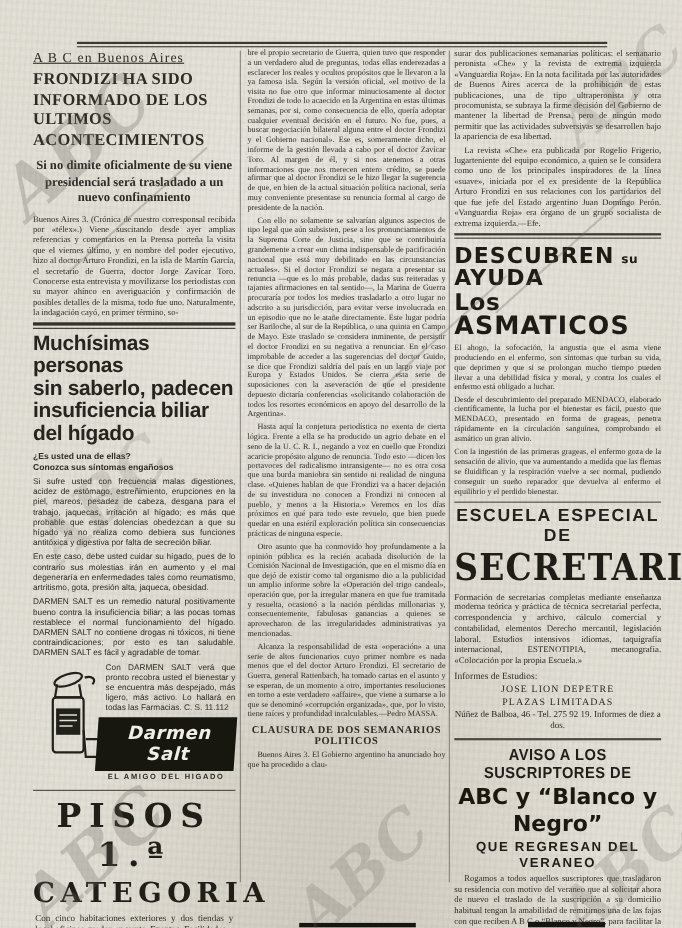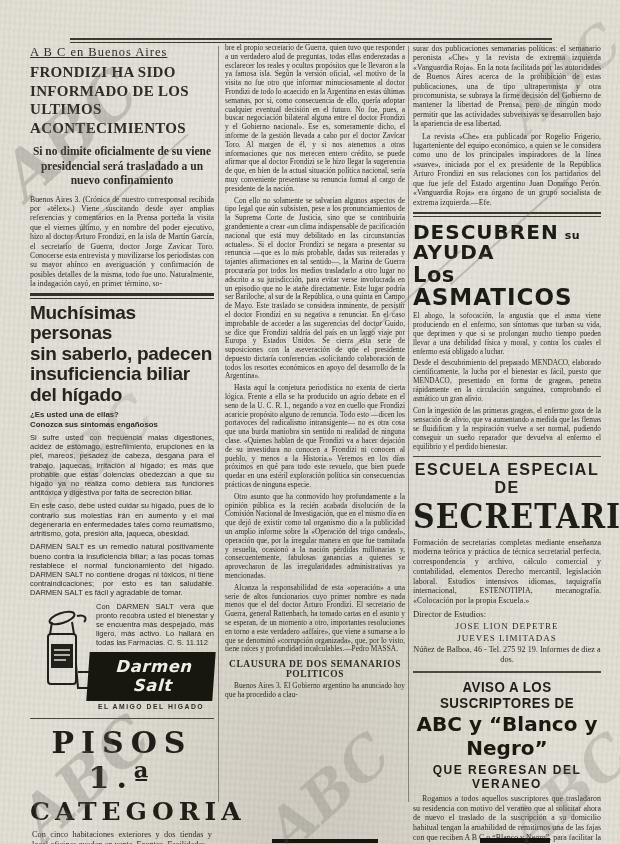--- a/index.html
+++ b/index.html
@@ -181,23 +181,23 @@
       <p class="asma-body">Desde el descubrimiento del preparado MENDACO, elaborado científicamente, la lucha por el bienestar es fácil, puesto que MENDACO, presentado en forma de grageas, penetra rápidamente en la circulación sanguínea, comprobando el asmático un gran alivio.</p>
       <p class="asma-body">Con la ingestión de las primeras grageas, el enfermo goza de la sensación de alivio, que va aumentando a medida que las flemas se fluidifican y la respiración vuelve a ser normal, pudiendo conseguir un sueño reparador que devuelva al enfermo el equilibrio y el perdido bienestar.</p>
     </div>
 
     <div class="rule-thin"></div>
 
     <div>
       <div class="sec-t1">ESCUELA ESPECIAL DE</div>
       <div class="sec-t2">SECRETARIADO</div>
       <p class="sec-body">Formación de secretarias completas mediante enseñanza moderna teórica y práctica de técnica secretarial perfecta, correspondencia y archivo, cálculo comercial y contabilidad, elementos Derecho mercantil, legislación laboral. Estudios intensivos idiomas, taquigrafía internacional, ESTENOTIPIA, mecanografía. «Colocación por la propia Escuela.»</p>
-      <div class="sec-line">Director de Estudios:</div>
+      <div class="sec-line">Informes de Estudios:</div>
       <div class="sec-center">JOSE LION DEPETRE</div>
-      <div class="sec-center">JUEVES LIMITADAS</div>
+      <div class="sec-center">PLAZAS LIMITADAS</div>
       <div class="sec-addr">Núñez de Balboa, 46 - Tel. 275 92 19. Informes de diez a dos.</div>
     </div>
 
     <div class="rule-thin" style="border-top-width:2px;margin-top:6px;"></div>
 
     <div>
       <div class="aviso-t1">AVISO A LOS SUSCRIPTORES DE</div>
       <div class="aviso-t2">ABC y “Blanco y Negro”</div>
       <div class="aviso-t3">QUE REGRESAN DEL VERANEO</div>
       <p class="aviso-body">Rogamos a todos aquellos suscriptores que trasladaron su residencia con motivo del veraneo que al solicitar ahora de nuevo el traslado de la suscripción a su domicilio habitual tengan la amabilidad de remitirnos una de las fajas con que reciben A B C o “Blanco y Negro”, para facilitar la rapidez del servicio y una mayor seguridad en el traslado de la suscripción.</p>

